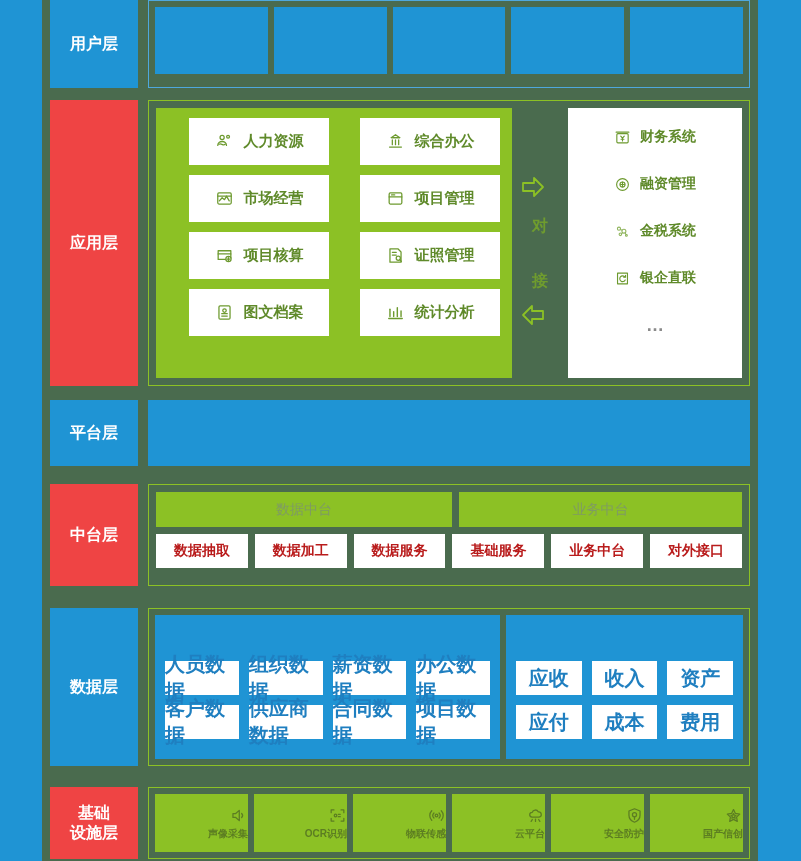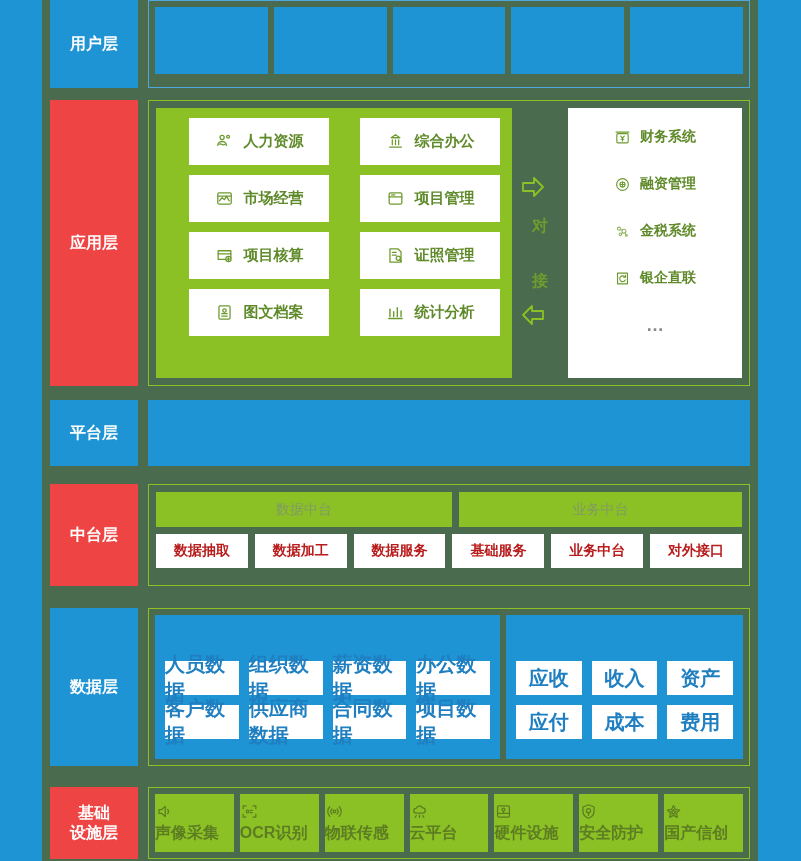--- a/index.html
+++ b/index.html
@@ -125,22 +125,22 @@
   }
 
   
   .infra-body {
     background: #4a6b4e; border: 1px solid #8cc125;
     padding: 6px; display: flex; gap: 6px;
   }
   .infra-card {
     flex: 1; background: #8cc125; height: 58px;
     display: flex; flex-direction: column;
-    align-items: flex-start; justify-content: center; gap: 2px;
-    color: #5c7d22; font-size: 16px; font-weight: bold;
+    align-items: flex-end; justify-content: center; gap: 2px;
+    color: #5c7d22; font-size: 10px; font-weight: bold;
   }
   .icon { display: inline-flex; align-items: center; justify-content: center; }
 </style>
 </head>
 <body>
 
 <div class="edge-strip left"></div>
 <div class="edge-strip right"></div>
 
 <div class="canvas">
@@ -414,31 +414,20 @@
       <div class="infra-card">
         <span class="icon">
           <svg width="19" height="19" viewBox="0 0 24 24" fill="none" stroke="#5c7d22" stroke-width="1.6" stroke-linecap="round" stroke-linejoin="round">
             <path d="M7.5 14a3 3 0 0 1 .4-6 4 4 0 0 1 7.5-.6 3.3 3.3 0 0 1 1.1 6.6z"></path>
             <path d="M8 17l-1.5 2.5M12 16.5v3M16 17l1.5 2.5"></path>
           </svg>
         </span>
         <span>云平台</span>
       </div>
 
-      <div class="infra-card">
-        <span class="icon">
-          <svg width="19" height="19" viewBox="0 0 24 24" fill="none" stroke="#5c7d22" stroke-width="1.6" stroke-linecap="round" stroke-linejoin="round">
-            <rect x="4.5" y="5" width="15" height="14" rx="1.5"></rect>
-            <path d="M4.5 14.5h15"></path>
-            <circle cx="12" cy="9.5" r="1.9"></circle>
-            <path d="M12 11.4v2"></path>
-          </svg>
-        </span>
-        <span>硬件设施</span>
-      </div>
 
       <div class="infra-card">
         <span class="icon">
           <svg width="19" height="19" viewBox="0 0 24 24" fill="none" stroke="#5c7d22" stroke-width="1.6" stroke-linecap="round" stroke-linejoin="round">
             <path d="M12 3.5l7 2.8v5.4c0 4.2-2.9 7.3-7 8.8-4.1-1.5-7-4.6-7-8.8V6.3z"></path>
             <circle cx="12" cy="11" r="2.6"></circle>
             <path d="M12 13.6v3.2"></path>
           </svg>
         </span>
         <span>安全防护</span>

